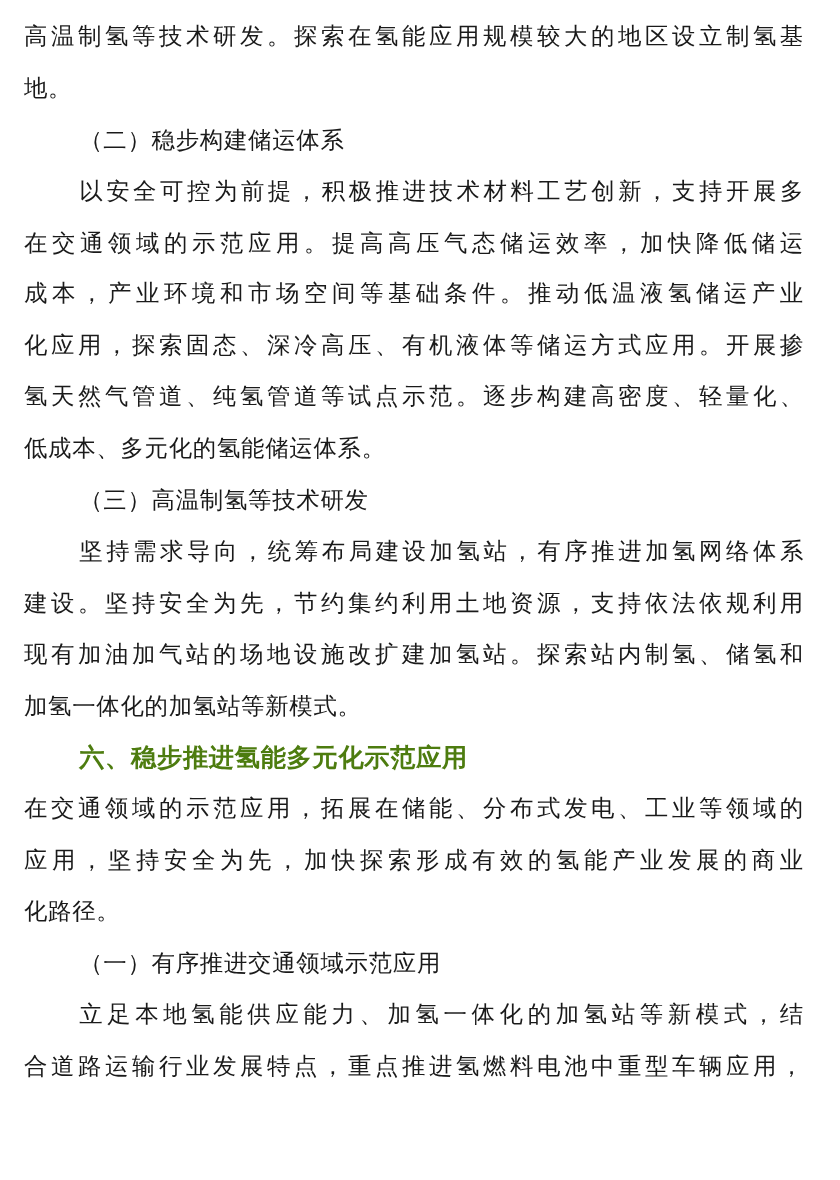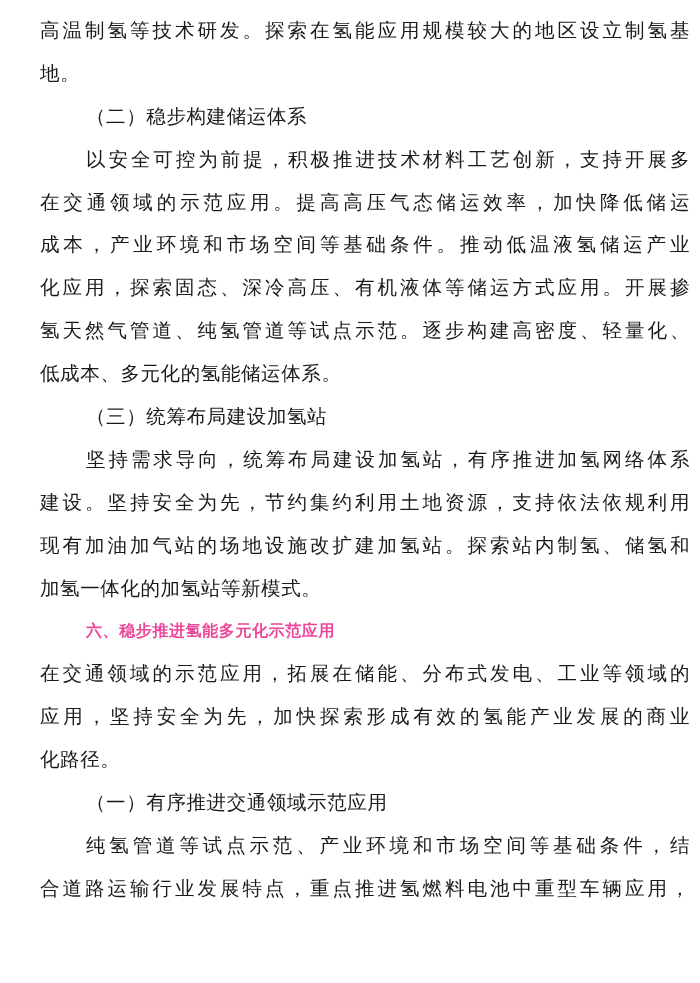--- a/index.html
+++ b/index.html
@@ -12,21 +12,20 @@
     height: 983px;
     overflow: hidden;
     position: relative;
     color: #1a1a1a;
   }
   .page {
     position: absolute;
     left: 20px;
     top: 10px;
     width: 650px;
-    margin-left: 20px;
   }
   .line {
     height: 42.9px;
     line-height: 42.9px;
     font-family: "DejaVu Serif", "Liberation Serif", serif;
     font-size: 19.5px;
     white-space: nowrap;
     letter-spacing: 0.6px;
     text-align: justify;
     text-align-last: justify;
@@ -39,42 +38,42 @@
   }
   .subheading {
     padding-left: 46px;
     text-align-last: left;
   }
   .heading {
     padding-left: 46px;
     text-align-last: left;
     font-family: "DejaVu Sans", "Liberation Sans", sans-serif;
     font-weight: bold;
-    font-size: 16px;
-    color: #ec4899;
+    font-size: 21px;
+    color: #4d7c0f;
   }
 </style>
 </head>
 <body>
 
 <div class="page">
   <div class="line">高温制氢等技术研发。探索在氢能应用规模较大的地区设立制氢基</div>
   <div class="line short">地。</div>
   <div class="line subheading">（二）稳步构建储运体系</div>
   <div class="line indent">以安全可控为前提，积极推进技术材料工艺创新，支持开展多</div>
   <div class="line">在交通领域的示范应用。提高高压气态储运效率，加快降低储运</div>
   <div class="line">成本，产业环境和市场空间等基础条件。推动低温液氢储运产业</div>
   <div class="line">化应用，探索固态、深冷高压、有机液体等储运方式应用。开展掺</div>
   <div class="line">氢天然气管道、纯氢管道等试点示范。逐步构建高密度、轻量化、</div>
   <div class="line short">低成本、多元化的氢能储运体系。</div>
-  <div class="line subheading">（三）统筹布局建设加氢站</div>
+  <div class="line subheading">（三）高温制氢等技术研发</div>
   <div class="line indent">坚持需求导向，统筹布局建设加氢站，有序推进加氢网络体系</div>
   <div class="line">建设。坚持安全为先，节约集约利用土地资源，支持依法依规利用</div>
   <div class="line">现有加油加气站的场地设施改扩建加氢站。探索站内制氢、储氢和</div>
   <div class="line short">加氢一体化的加氢站等新模式。</div>
   <div class="line heading">六、稳步推进氢能多元化示范应用</div>
   <div class="line">在交通领域的示范应用，拓展在储能、分布式发电、工业等领域的</div>
   <div class="line">应用，坚持安全为先，加快探索形成有效的氢能产业发展的商业</div>
   <div class="line short">化路径。</div>
   <div class="line subheading">（一）有序推进交通领域示范应用</div>
-  <div class="line indent">纯氢管道等试点示范、产业环境和市场空间等基础条件，结</div>
+  <div class="line indent">立足本地氢能供应能力、加氢一体化的加氢站等新模式，结</div>
   <div class="line">合道路运输行业发展特点，重点推进氢燃料电池中重型车辆应用，</div>
 </div>
 
 </body></html>

